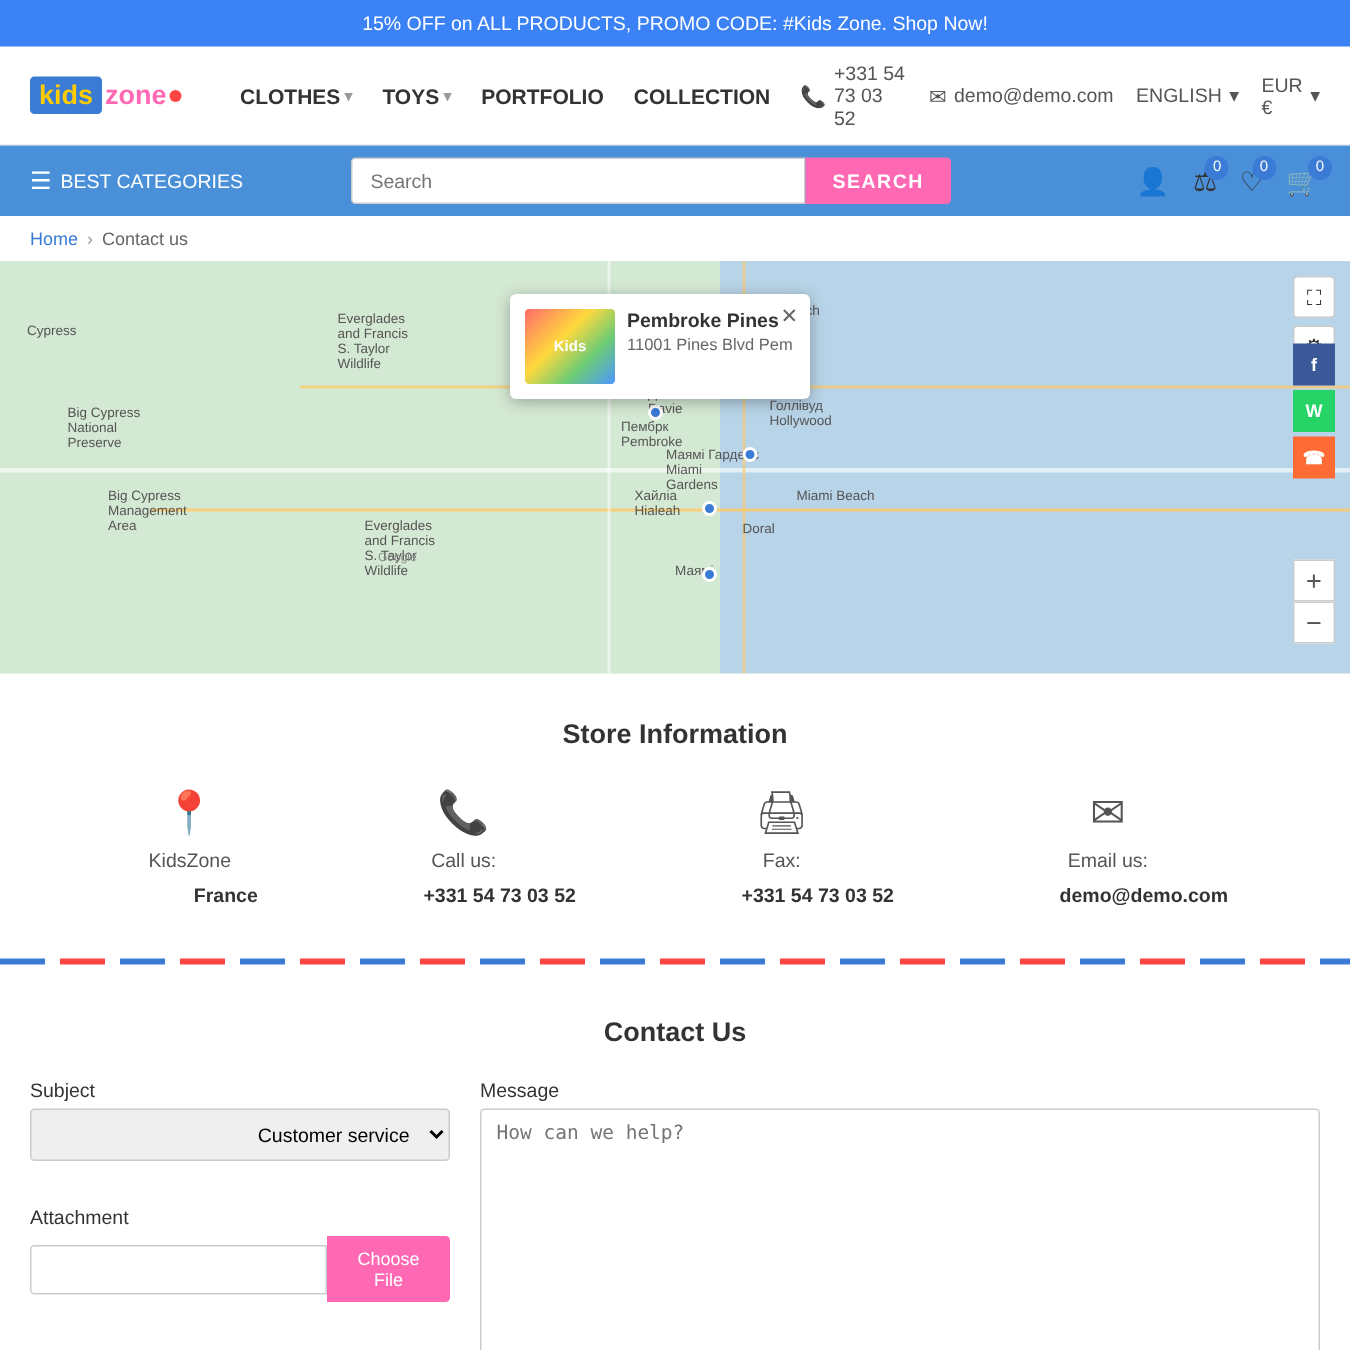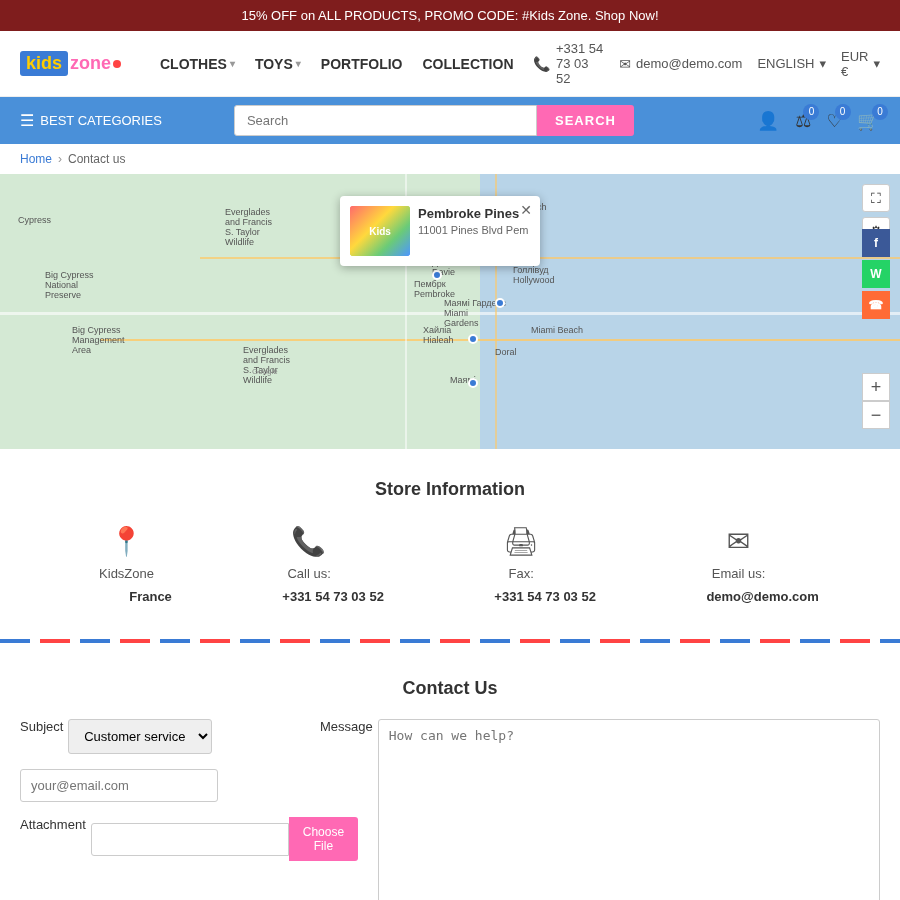--- a/index.html
+++ b/index.html
@@ -1,20 +1,20 @@
 <!DOCTYPE html>
 <html><head>
   <meta charset="utf-8">
   <style>
     * { margin: 0; padding: 0; box-sizing: border-box; }
     body { font-family: Arial, sans-serif; font-size: 14px; color: #333; background: #fff; width: 900px; }
 
     
     .top-banner {
-      background: #7f1d1d;
+      background: #3b82f6;
       color: #fff;
       text-align: center;
       padding: 8px;
       font-size: 13px;
     }
 
     
     .header {
       display: flex;
       align-items: center;
@@ -319,21 +319,21 @@
       margin-bottom: 20px;
       color: #333;
     }
     .contact-form {
       display: grid;
       grid-template-columns: 280px 1fr;
       gap: 15px 20px;
     }
     .form-group {
       display: flex;
-      flex-direction: row;
+      flex-direction: column;
       gap: 5px;
     }
     .form-group label {
       font-size: 13px;
       font-weight: 500;
       color: #333;
     }
     .form-group input,
     .form-group select {
       padding: 8px 10px;
@@ -569,21 +569,20 @@
 
   <div class="contact-form">
 
     <div style="display:flex;flex-direction:column;gap:15px;">
       <div class="form-group">
         <label>Subject</label>
         <select><option>Customer service</option><option>Order issue</option><option>Returns</option><option>Other</option></select>
       </div>
 
       <div class="form-group">
-        <input type="email" placeholder="your@email.com" style="">
       </div>
 
       <div class="form-group">
         <label>Attachment</label>
         <div class="attachment-row">
           <input type="text" style="border-radius: 3px 0px 0px 3px;">
           <button class="choose-file-btn">Choose File</button>
         </div>
       </div>
     </div>

